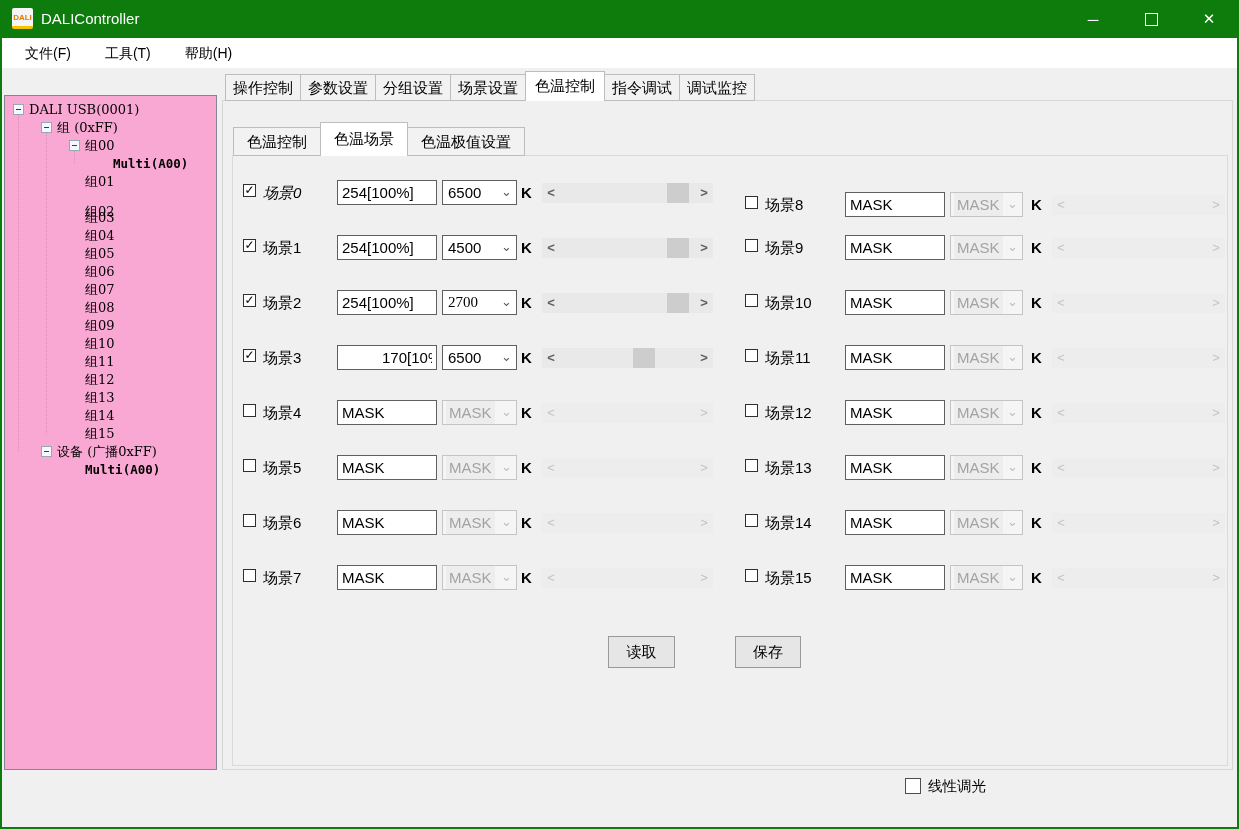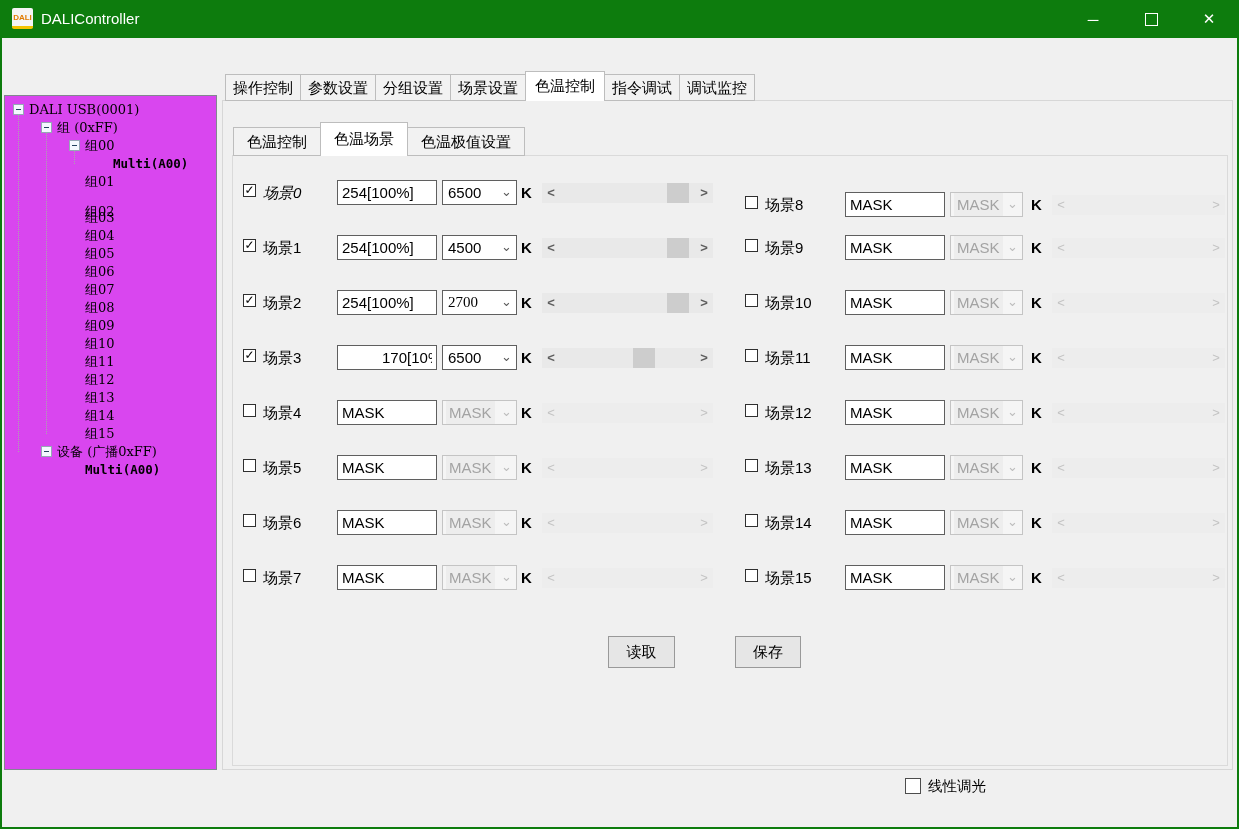--- a/index.html
+++ b/index.html
@@ -14,21 +14,21 @@
     border-bottom:3px solid #f4c400;box-sizing:border-box;}
   .app-title{position:absolute;left:41px;top:0;height:38px;line-height:38px;color:#fff;font-size:15px;}
   .win-btn{position:absolute;top:0;width:58px;height:38px;color:#fff;display:flex;align-items:center;justify-content:center;font-size:15px;}
   .win-btn .maxbox{width:11px;height:11px;border:1.5px solid #fff;display:inline-block;}
   
   .menubar{position:absolute;left:2px;top:38px;width:1235px;height:30px;background:#fff;display:flex;align-items:stretch;padding-left:6px;box-sizing:border-box;}
   .menu-item{padding:0 17px;line-height:30px;font-size:14px;}
   
   .edge{position:absolute;background:#0d7c0d;}
   
-  .treepanel{position:absolute;left:4px;top:95px;width:213px;height:675px;background:#d946ef;border:1px solid #828790;box-sizing:border-box;overflow:hidden;padding-left:7px;}
+  .treepanel{position:absolute;left:4px;top:95px;width:213px;height:675px;background:#f9a8d4;border:1px solid #828790;box-sizing:border-box;overflow:hidden;padding-left:7px;}
   .tree-row{position:absolute;left:0;width:100%;height:18px;}
   .tree-label{position:absolute;top:0;height:18px;line-height:18px;font-size:13px;font-family:"DejaVu Serif",serif;white-space:nowrap;}
   .tree-label.bold{font-weight:bold;font-family:"DejaVu Sans Mono",monospace;font-size:12.5px;}
   .expander{position:absolute;top:3px;width:11px;height:11px;background:#f4f9ff;border:1px solid #96a7b6;box-sizing:border-box;}
   .expander::after{content:"";position:absolute;left:2px;top:4px;width:5px;height:1px;background:#23425f;}
   .guide{position:absolute;width:0;border-left:1px dotted #a9a9a9;}
   
   .tabpage{position:absolute;left:222px;top:100px;width:1011px;height:670px;border:1px solid #d7d7d7;background:#f0f0f0;box-sizing:border-box;}
   .tabstrip{position:absolute;left:225px;top:71px;height:30px;display:flex;align-items:flex-end;z-index:3;}
   .tab{height:27px;line-height:25px;padding:0 7px;font-size:15px;background:#f2f2f2;border:1px solid #bdbdbd;margin-right:-1px;box-sizing:border-box;white-space:nowrap;}
@@ -82,20 +82,25 @@
       <span>─</span>
     </div>
     <div class="win-btn" style="left:1122px;">
       <span class="maxbox"></span>
     </div>
     <div class="win-btn" style="left:1180px;">
       <span>✕</span>
     </div>
   </div>
 
+  <div class="menubar" id="menubar">
+      <div class="menu-item">文件(F)</div>
+      <div class="menu-item">工具(T)</div>
+      <div class="menu-item">帮助(H)</div>
+    </div>
 
   <div class="treepanel" id="treepanel">
       <div class="guide" style="left: 13px; top: 14px; height: 342px;"></div>
       <div class="guide" style="left: 41px; top: 32px; height: 306px;"></div>
       <div class="guide" style="left: 69px; top: 50px; height: 18px;"></div>
       <div class="tree-row" style="top: 5px;">
         <div class="expander" style="left: 8px;"></div>
         <div class="tree-label" style="left: 24px;">DALI USB(0001)</div>
       </div>
       <div class="tree-row" style="top: 23px;">

